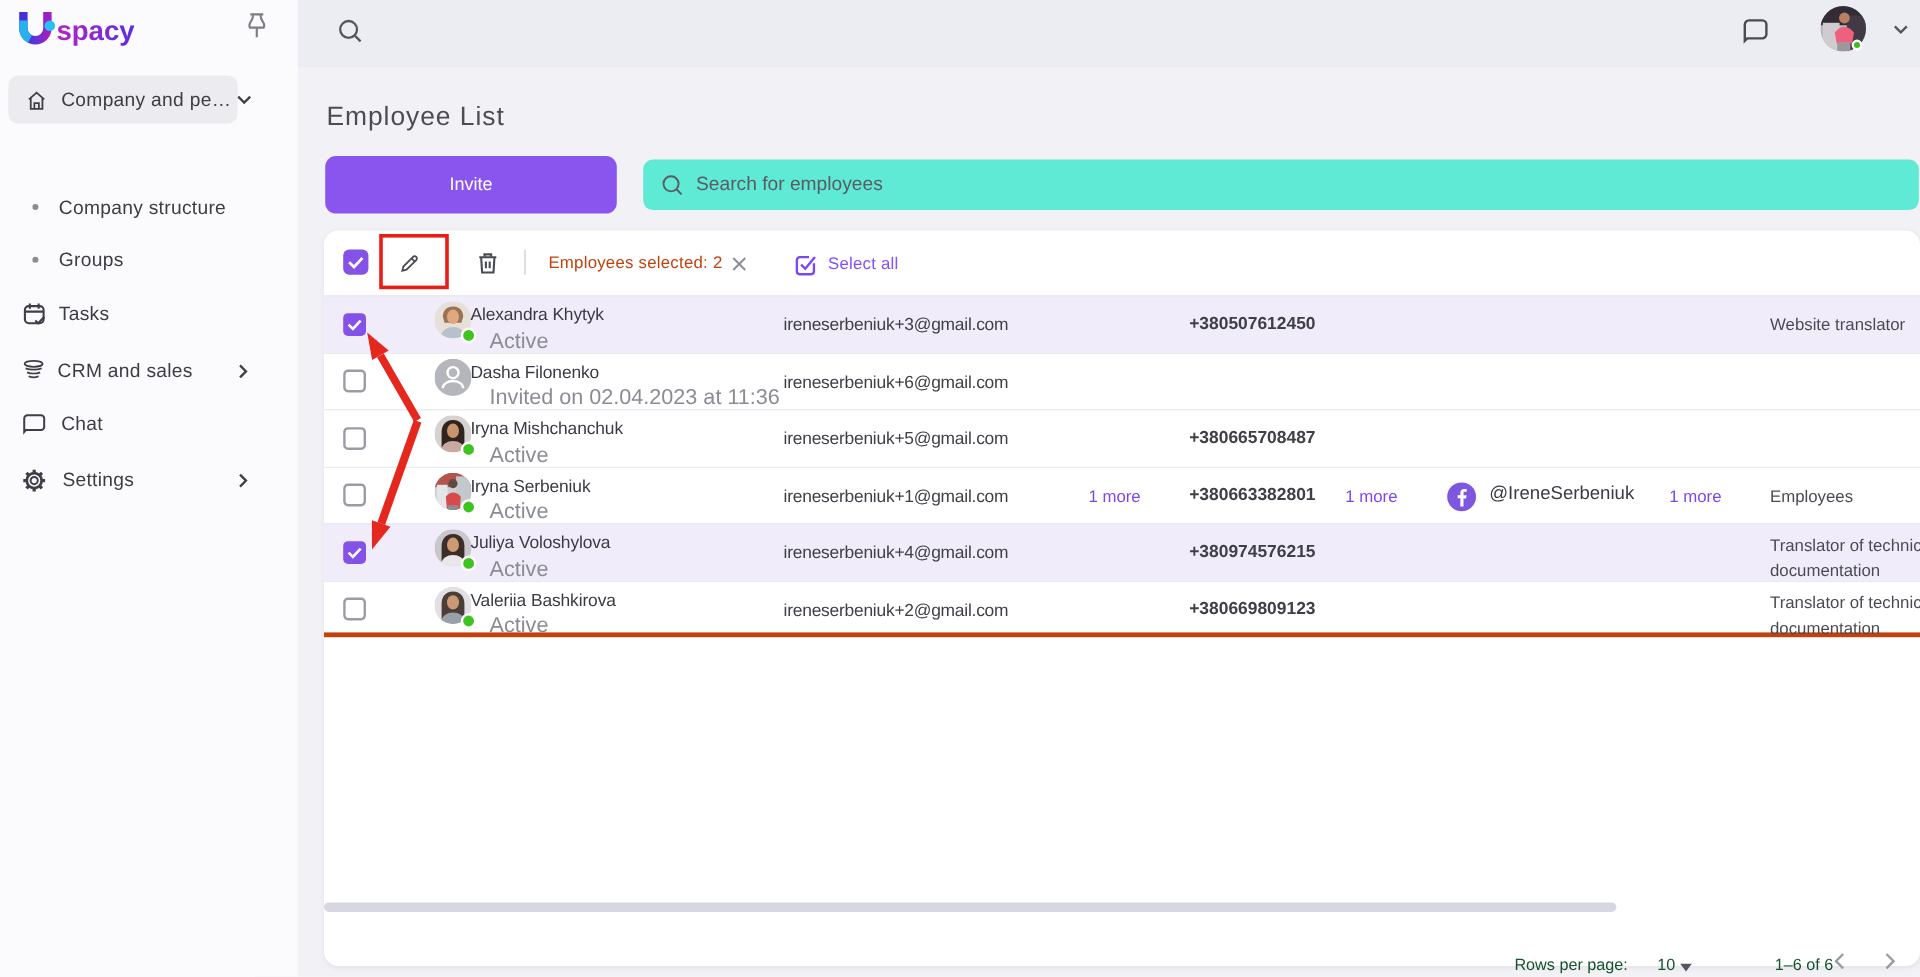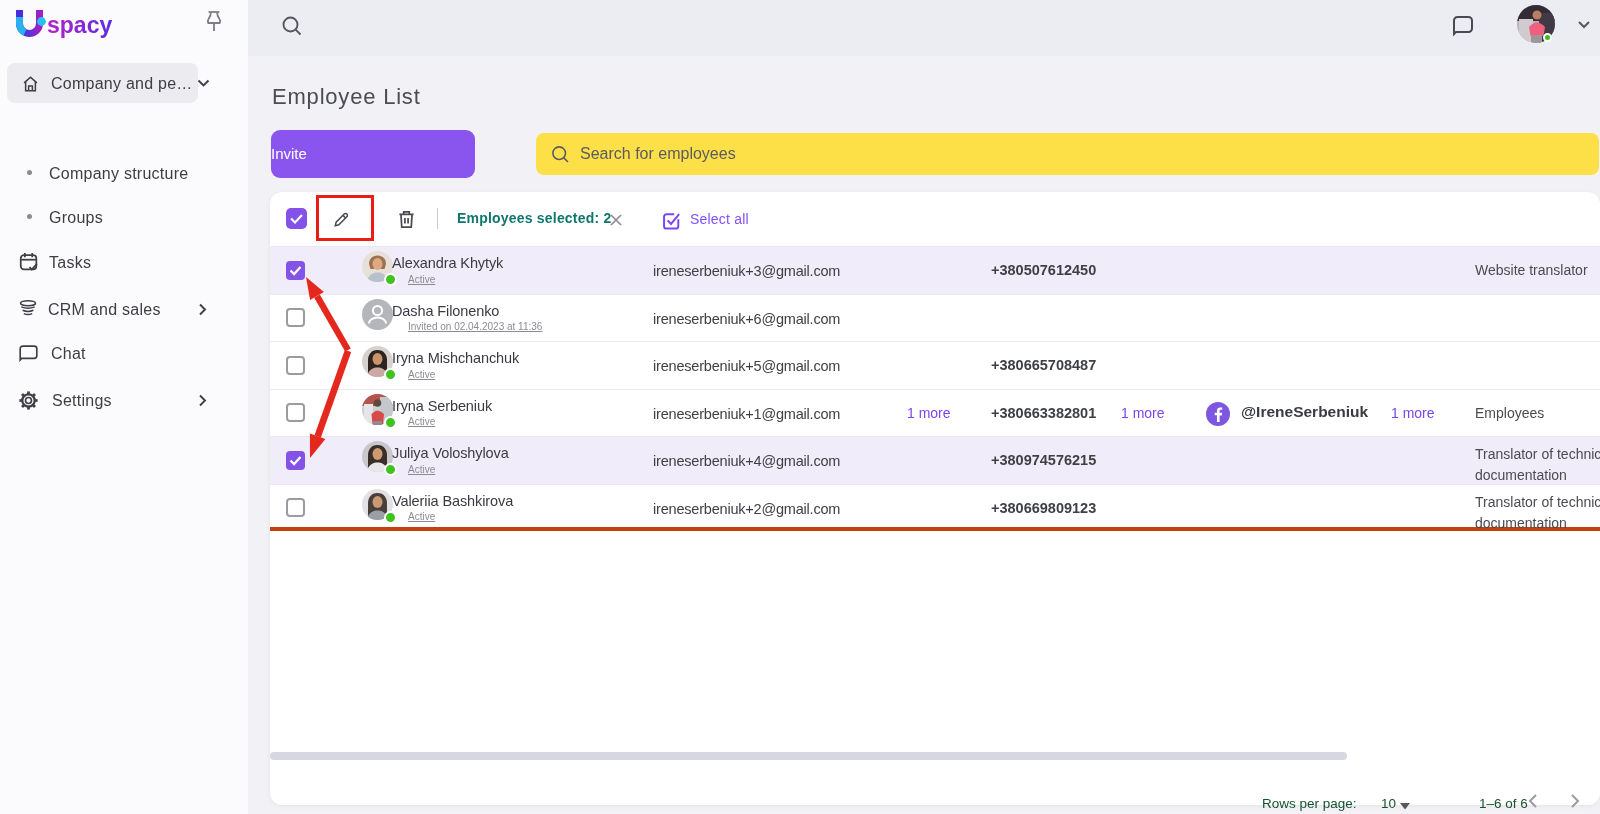--- a/index.html
+++ b/index.html
@@ -12,34 +12,34 @@
 
 
 .sidebar { position:absolute; left:0; top:0; width:248px; height:814px; background:#fbfbfd; }
 .navgroupbox { position:absolute; left:7px; top:63px; width:191px; height:40px; background:#ececf0; border-radius:8px; }
 .nav-item { position:absolute; font-size:16px; color:#3d3e45; letter-spacing:0.25px; }
 .pill { position:absolute; left:7px; top:109px; width:223px; height:39px; border-radius:8px; background:linear-gradient(90deg,#a888f0,#8347ee); }
 .bullet { position:absolute; width:5px; height:5px; border-radius:50%; background:#8b8c93; left:27px; }
 
 
 .title { position:absolute; left:272px; top:84px; font-size:22px; color:#4b4c54; letter-spacing:0.8px; }
-.invite { position:absolute; left:271px; top:130px; width:204px; height:48px; background:#8a55ef; border-radius:9px; color:#fff; font-size:15px; line-height:48px; }
-.searchbar { position:absolute; left:536px; top:133px; width:1063px; height:42px; background:#fde047; border-radius:8px;text-align:right; }
+.invite { position:absolute; left:271px; top:130px; width:243px; height:48px; background:#8a55ef; border-radius:9px; color:#fff; font-size:15px; text-align:center; line-height:48px; }
+.searchbar { position:absolute; left:536px; top:133px; width:1063px; height:42px; background:#5eead4; border-radius:8px;text-align:right; }
 .searchbar span { position:absolute; left:44px; top:12px; font-size:16px; color:#5a5b63; }
 
 
 .card { position:absolute; left:270px; top:192px; width:1330px; height:613px; background:#fff; border-radius:12px; box-shadow:0 1px 4px rgba(40,40,60,0.08); }
 .row { position:absolute; left:0; width:1330px; height:47.5px; border-top:1px solid #e9e9ee; }
 .row.sel { background:#f1ecfa; }
 .cb { position:absolute; left:16px; top:13.5px; width:19px; height:19px; border:2px solid #9b9ba3; border-radius:4px; background:#fff; }
 .cb.on { border:none; background:#8552e8; }
 .avatar { position:absolute; left:92px; top:4px; width:31px; height:31px; border-radius:50%; overflow:hidden; }
 .dot { position:absolute; left:114px; top:26px; width:13px; height:13px; border-radius:50%; background:#3ec321; border:2px solid #fff; }
 .nm { position:absolute; left:122px; top:8px; font-size:14.5px; color:#3a3b42; letter-spacing:-0.1px; }
-.sub { position:absolute; left:138px; top:26.5px; font-size:10px; color:#8b8c93;text-decoration:underline; }
+.sub { position:absolute; left:138px; top:26.5px; font-size:18px; color:#8b8c93; }
 .em { position:absolute; left:383px; top:16px; font-size:14.5px; color:#3f4046; letter-spacing:-0.2px; }
 .ph { position:absolute; left:721px; top:15px; font-size:14.5px; color:#3f4046;font-weight:bold; }
 .more { position:absolute; top:15px; font-size:14px; color:#7c45f0; }
 .pos { position:absolute; left:1205px; top:15px; font-size:14px; color:#4a4b52; width:122px; }
 .pos2 { position:absolute; left:1205px; top:7px; font-size:14px; color:#4a4b52; width:128px; line-height:21px; overflow:hidden; white-space:nowrap; }
 
 
 .scrollthumb { position:absolute; left:0px; top:560px; width:1077px; height:8px; background:#d7d7e1; border-radius:4px; }
 .footer { position:absolute; left:0; top:588px; width:1330px; height:45px; font-size:13.5px; color:#14532d; }
 </style>
@@ -181,21 +181,21 @@
     </svg>
 
   <svg class="abs" style="left:127px;top:18px;" width="19" height="19" viewBox="0 0 23 24" fill="none" stroke="#4a4b52" stroke-width="2.2">
       <path d="M2.5 5.5 h18"></path>
       <path d="M8 5 v-2.5 h7 v2.5"></path>
       <path d="M4.5 5.5 l1 16 h12 l1 -16"></path>
       <line x1="9.5" y1="10" x2="9.5" y2="17"></line>
       <line x1="13.5" y1="10" x2="13.5" y2="17"></line>
     </svg>
   <div class="abs" style="left:167px;top:16px;width:1px;height:21px;background:#c9c9d0;"></div>
-  <div class="abs" style="left:187px;top:18px;font-size:14px;letter-spacing:0.2px;color:#0f766e;font-weight:bold;">Employees selected: 2</div>
+  <div class="abs" style="left:187px;top:18px;font-size:14px;letter-spacing:0.2px;color:#c2410c;">Employees selected: 2</div>
   <svg class="abs" style="left:340px;top:22px;" width="12" height="12" viewBox="0 0 12 12" fill="none" stroke="#8e8f96" stroke-width="1.7">
       <line x1="1" y1="1" x2="11" y2="11"></line>
       <line x1="11" y1="1" x2="1" y2="11"></line>
     </svg>
 
   <svg class="abs" style="left:392px;top:20px;" width="18" height="18" viewBox="0 0 21 21" fill="none" stroke="#7c45f5" stroke-width="2.3">
       <path d="M19 8.5 v8 a2.8 2.8 0 0 1 -2.8 2.8 h-11 a2.8 2.8 0 0 1 -2.8 -2.8 v-11 a2.8 2.8 0 0 1 2.8 -2.8 h9"></path>
       <path d="M6.5 9.8 l4 4.2 L20 2.5"></path>
     </svg>
   <div class="abs" style="left:420px;top:19px;font-size:14px;letter-spacing:0.2px;color:#8450f8;">Select all</div>
@@ -258,21 +258,21 @@
       <div class="dot"></div>
     <div class="nm">Iryna Serbeniuk</div>
       <div class="sub">Active</div>
     <div class="em">ireneserbeniuk+1@gmail.com</div>
     <div class="more" style="left:637px;">1 more</div>
     <div class="ph">+380663382801</div>
     <div class="more" style="left:851px;">1 more</div>
     <div class="abs" style="left:936px;top:12px;width:24px;height:24px;border-radius:50%;background:#7e57e0;"><svg width="24" height="24" viewBox="0 0 24 24">
           <path d="M13.6 20 v-6.6 h2.2 l0.35 -2.6 h-2.55 v-1.7 c0 -0.75 0.2 -1.3 1.3 -1.3 h1.35 V5.5 c-0.25 -0.03 -1.05 -0.1 -2 -0.1 c-2 0 -3.3 1.2 -3.3 3.4 v1.9 H8.7 v2.6 h2.25 V20z" fill="#fff"></path>
         </svg></div>
-    <div class="abs" style="left:971px;top:13px;font-size:15.5px;color:#3a3b42;font-weight:bold;">@IreneSerbeniuk</div>
+    <div class="abs" style="left:971px;top:13px;font-size:15.5px;color:#3a3b42;">@IreneSerbeniuk</div>
     <div class="more" style="left:1121px;">1 more</div>
     <div class="pos">Employees</div>
   </div>
   <div class="row sel" style="top:244px;">
     <div class="cb on"><svg width="19" height="19" viewBox="0 0 19 19" fill="none" stroke="#fff" stroke-width="2.2">
           <path d="M4.5 9.5 l3.6 3.6 l6.4 -7"></path>
         </svg></div>
     <div class="avatar"><svg width="31" height="31" viewBox="0 0 31 31">
           <rect width="31" height="31" fill="#c9c7cc"></rect>
           <path d="M15.5 4 c-6.5 0 -9.5 5 -9.5 10 v13 h19 v-13 c0 -5 -3 -10 -9.5 -10z" fill="#3a2e28"></path>

